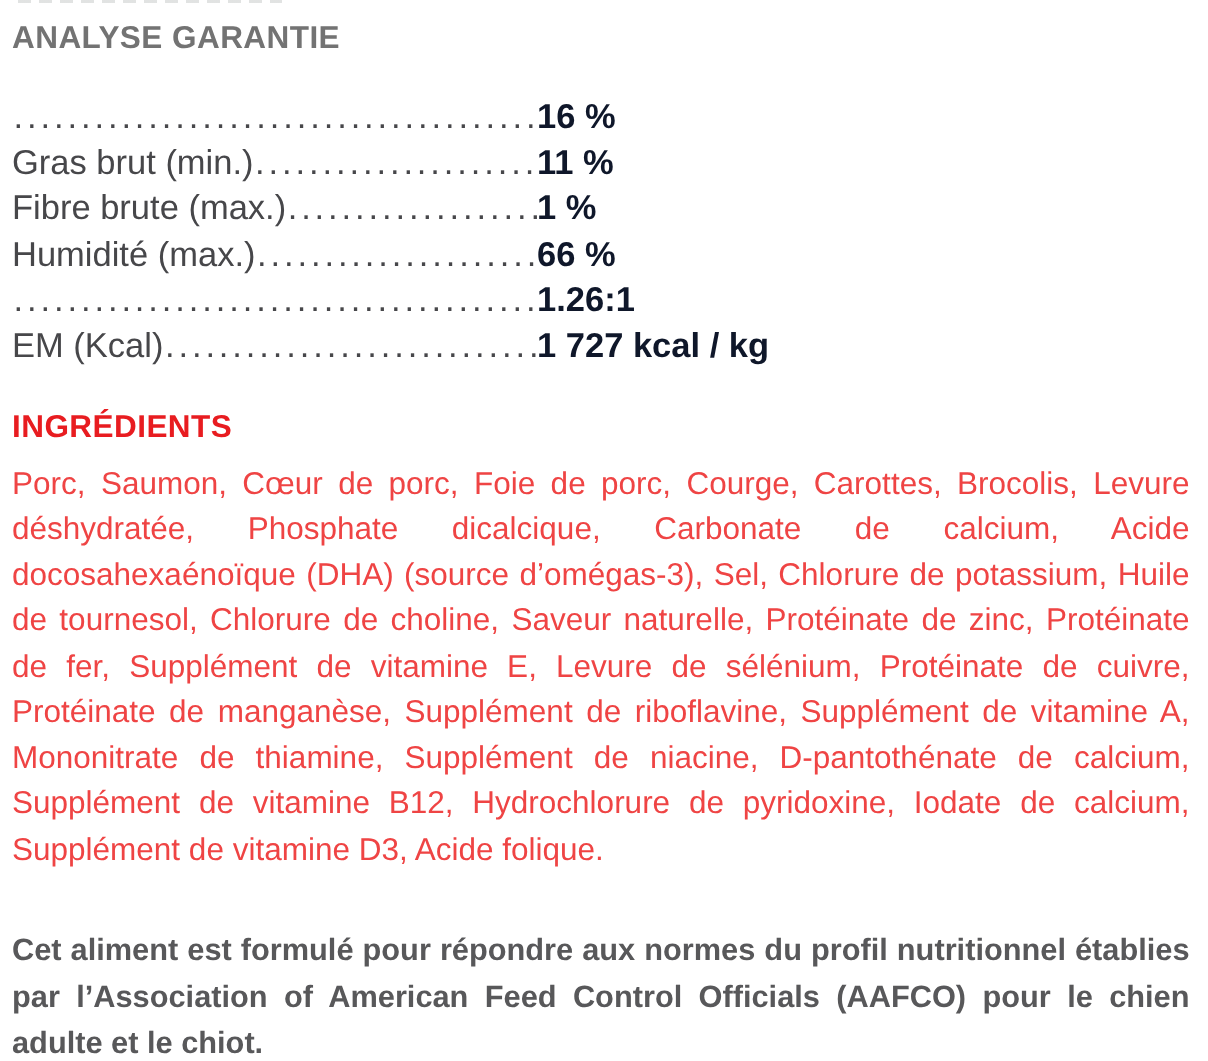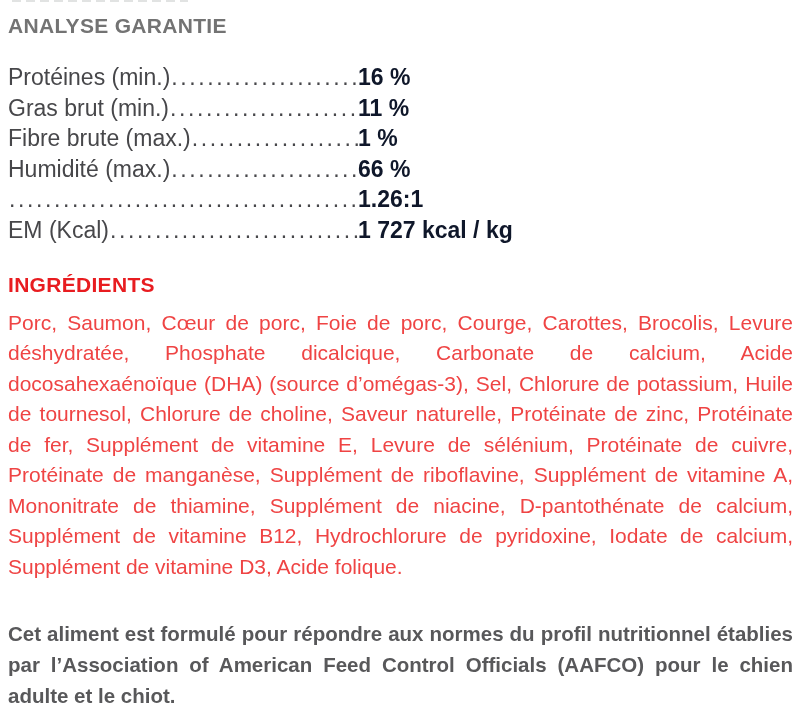--- a/index.html
+++ b/index.html
@@ -96,21 +96,20 @@
 <div class="crop-strip"></div>
 
 <div class="page">
 
   <h2 class="section-heading analysis-heading" style="color: #737373;">ANALYSE GARANTIE</h2>
 
   <div class="analysis-table">
 
     <div class="analysis-row">
       <span class="analysis-lead">
-        <span class="analysis-label">Protéines (min.)</span>
         <span class="dot-leader" aria-hidden="true">..........................................................................................</span>
       </span>
       <span class="analysis-value">16 %</span>
     </div>
 
     <div class="analysis-row">
       <span class="analysis-lead">
         <span class="analysis-label">Gras brut (min.)</span>
         <span class="dot-leader" aria-hidden="true">..........................................................................................</span>
       </span>

